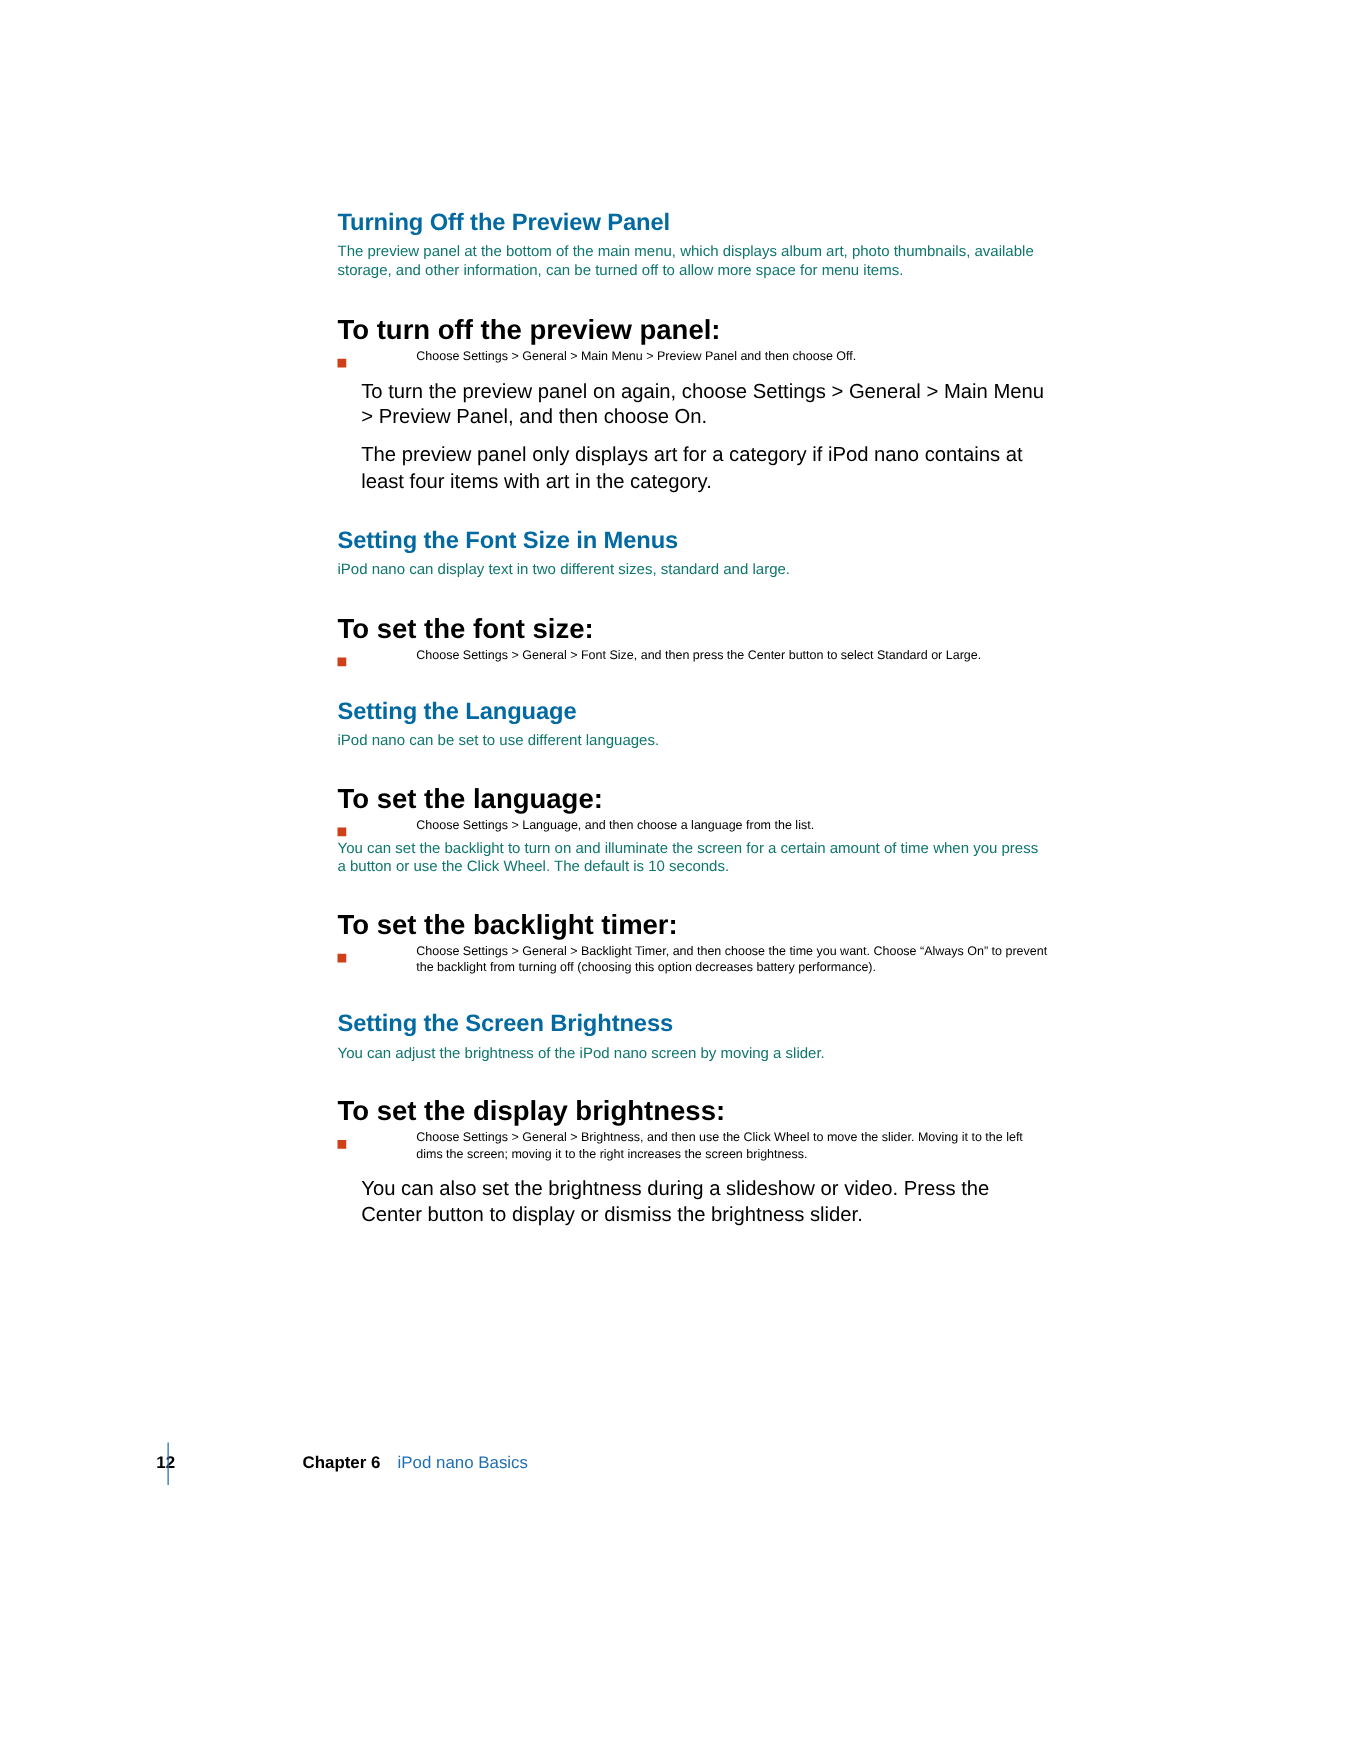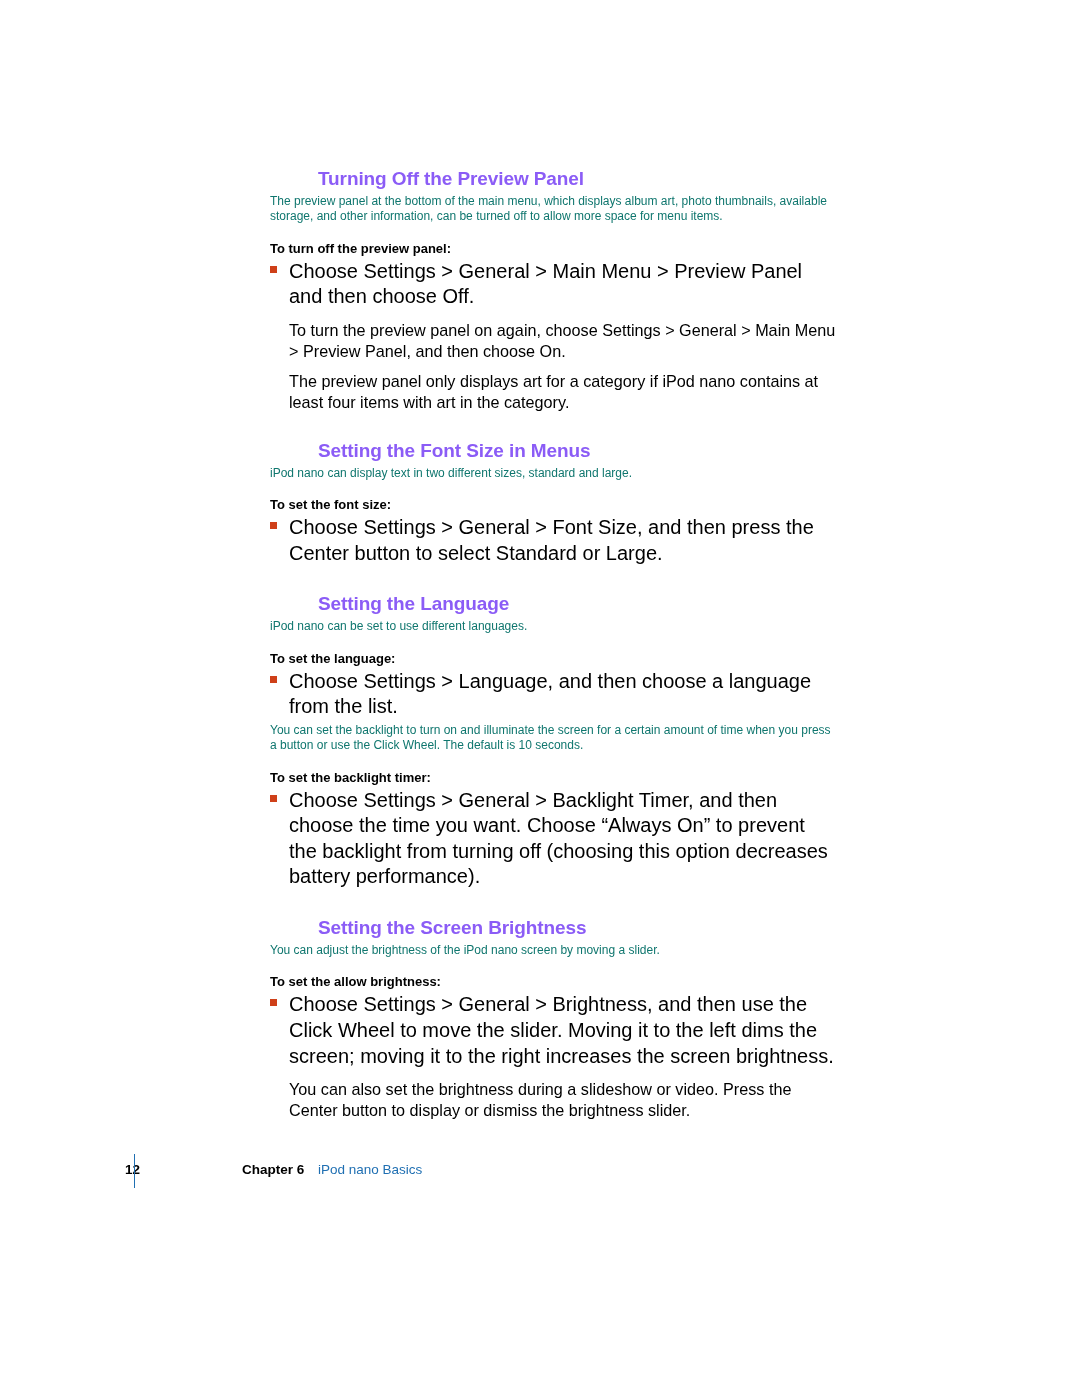--- a/index.html
+++ b/index.html
@@ -11,57 +11,57 @@
     color: #000;
     position: relative;
   }
   .page {
     position: absolute;
     left: 270px;
     top: 168px;
     width: 568px;
   }
   h2.section {
-    color: #8b5cf6;
+    color: #0369a1;
     font-size: 19px;
     font-weight: 600;
     margin-top: 27px;
     margin-bottom: 4px;
     letter-spacing: -0.1px;
-    margin-left: 48px;
   }
   h2.section.first { margin-top: 0; }
   p.body {
     font-size: 12px;
     line-height: 1.28;
     color: #0f766e;
     margin-bottom: 4px;
   }
   p.bold-lead {
-    font-size: 13px;
+    font-size: 22px;
     font-weight: 700;
-    margin-top: 16px;
+    margin-top: 26px;
     margin-bottom: 3px;
   }
   .step {
     position: relative;
     padding-left: 19px;
     margin-bottom: 3px;
   }
   .step .bullet {
     position: absolute;
     left: 0;
     top: 7px;
     width: 7px;
     height: 7px;
     background: #cf4019;
   }
   .step p {
-    font-size: 20px;
+    font-size: 10px;
     line-height: 1.28;
+    margin-left: 44px;
   }
   p.follow {
     font-size: 16.2px;
     line-height: 1.28;
     padding-left: 19px;
     margin-top: 10px;
   }
   .footer {
     position: absolute;
     left: 110px;
@@ -126,21 +126,21 @@
 
   <p class="body">You can set the backlight to turn on and illuminate the screen for a certain amount of time when you press a button or use the Click Wheel. The default is 10 seconds.</p>
   <p class="bold-lead">To set the backlight timer:</p>
   <div class="step">
     <span class="bullet"></span>
     <p>Choose Settings &gt; General &gt; Backlight Timer, and then choose the time you want. Choose “Always On” to prevent the backlight from turning off (choosing this option decreases battery performance).</p>
   </div>
 
   <h2 class="section">Setting the Screen Brightness</h2>
   <p class="body">You can adjust the brightness of the iPod nano screen by moving a slider.</p>
-  <p class="bold-lead">To set the allow brightness:</p>
+  <p class="bold-lead">To set the display brightness:</p>
   <div class="step">
     <span class="bullet"></span>
     <p>Choose Settings &gt; General &gt; Brightness, and then use the Click Wheel to move the slider. Moving it to the left dims the screen; moving it to the right increases the screen brightness.</p>
   </div>
   <p class="follow">You can also set the brightness during a slideshow or video. Press the Center button to display or dismiss the brightness slider.</p>
 
 </div>
 
 <div class="footer">
   <span class="pagenum">12</span>

